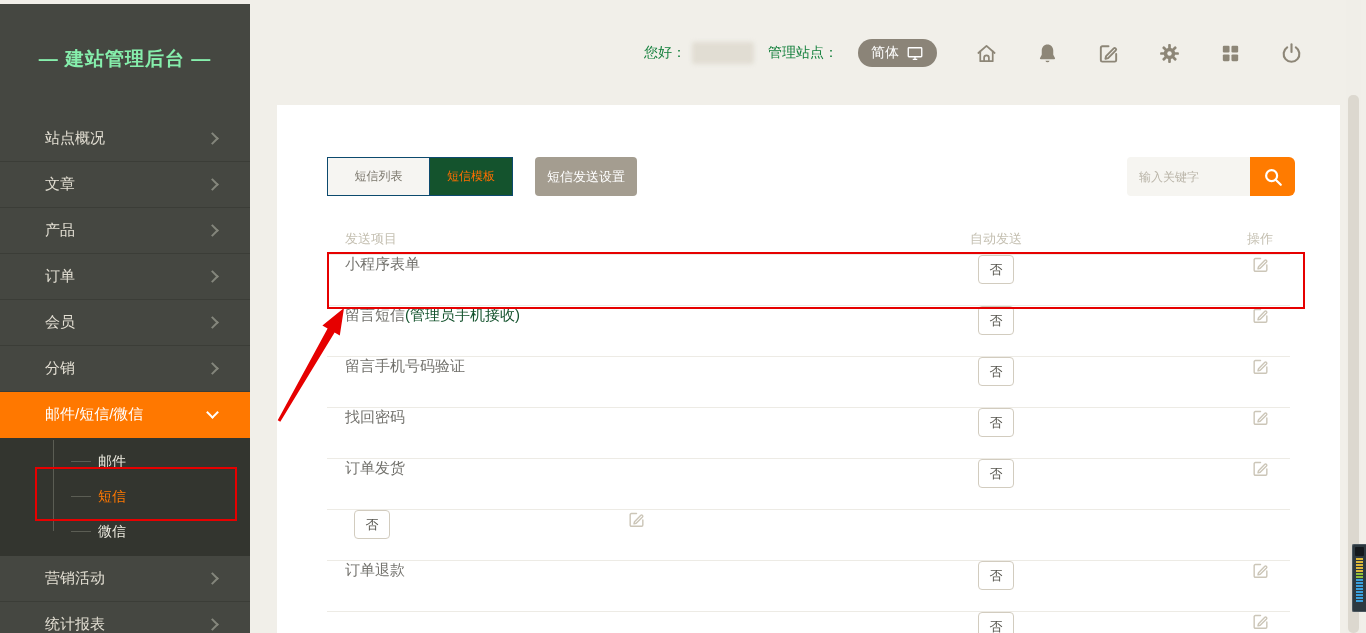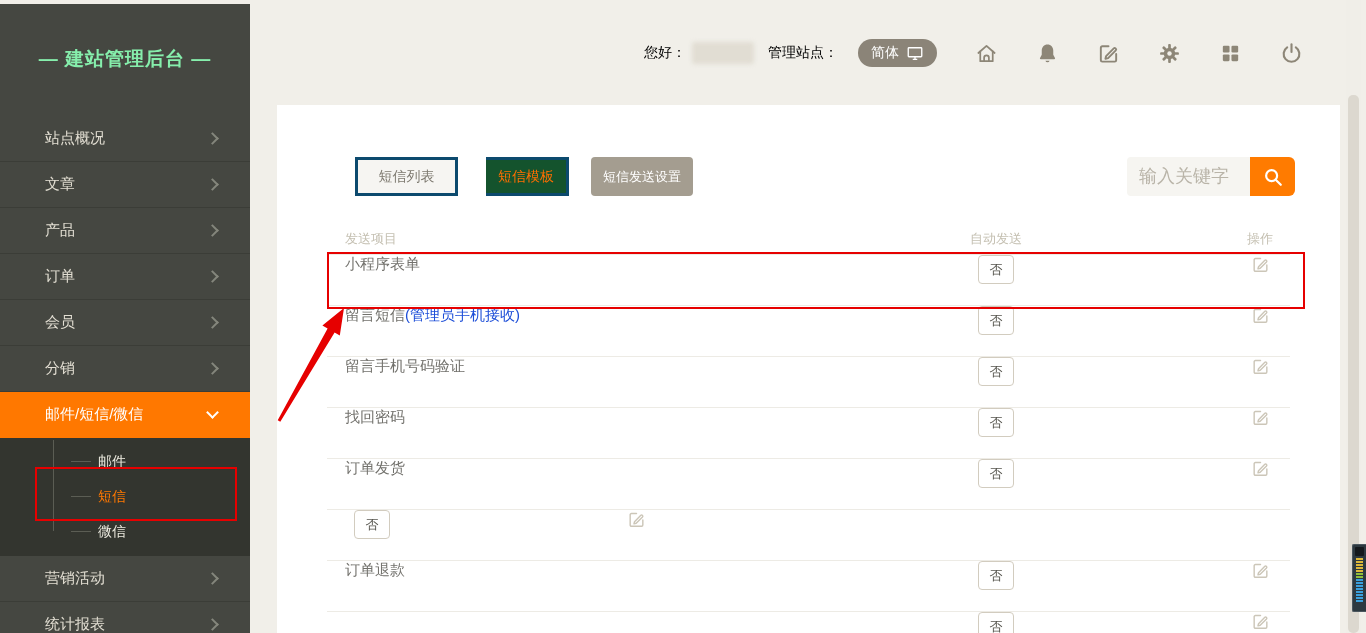--- a/index.html
+++ b/index.html
@@ -21,54 +21,54 @@
   .submenu { background:#33352f; padding:6px 18px 7px; position:relative; }
   .submenu::before { content:""; position:absolute; left:53px; top:2px; height:91px; width:1px; background:#5b5d54; }
   .subitem { height:35px; line-height:35px; padding-left:80px; font-size:14px; color:#eceadf;
              position:relative; cursor:pointer; }
   .subitem::before { content:""; position:absolute; left:53px; top:17px; width:20px; height:1px; background:#5b5d54; }
   .subitem.active { color:#ff7800; }
 
   
   .topbar { position:absolute; left:250px; top:0; right:0; height:105px; }
   .topbar-inner { position:absolute; top:32px; right:63px; height:42px; display:flex; align-items:center; }
-  .greet, .sitelabel { color:#000000; font-size:14px; }
+  .greet, .sitelabel { color:#15803d; font-size:14px; }
   .blob { width:62px; height:22px; background:#e1ddd3; border-radius:3px; filter:blur(2px);
           margin:0 14px 0 6px; }
   .sitelabel { margin-right:20px; }
   .pill { background:#8b8478; color:#fff; height:28px; border-radius:15px; padding:0 13px;
           display:flex; align-items:center; gap:7px; font-size:14px; cursor:pointer; }
   .hicon { width:24px; height:24px; margin-left:37px; color:#8d8677; cursor:pointer;
            display:flex; align-items:center; justify-content:center; }
   .hicon svg { width:23px; height:23px; }
 
   
   .card { position:absolute; left:277px; top:105px; width:1063px; height:528px; background:#fff; }
   .tabsrow { position:absolute; left:50px; right:45px; top:52px; height:39px; display:flex; align-items:stretch; }
-  .tab { width:103px; display:flex; align-items:center; justify-content:center; font-size:14px;
-         cursor:pointer; border:3px solid #0c4a6e;margin-left:28px; }
+  .tab { width:103px; display:flex; align-items:center; justify-content:center; font-size:12px;
+         cursor:pointer; border:1px solid #0c4a6e; }
   .tab-1 { background:#f6f5f2; color:#7d796f; }
   .tab-2 { width:83px; background:#14532d; color:#ff6e00; border-left:none; }
   .btn-settings { margin-left:22px; width:102px; background:#a49d90; color:#fff; border:none;
                   border-radius:4px; font-size:13px; cursor:pointer;
                   font-family:"Liberation Sans","DejaVu Sans",sans-serif; }
   .spacer { flex:1; }
   .search-input { width:123px; height:39px; border:none; background:#f6f5f1; border-radius:4px 0 0 4px;
-                  padding:0 12px; font-size:18px; color:#6d6a61; outline:none;
+                  padding:0 12px; font-size:12px; color:#6d6a61; outline:none;
                   font-family:"Liberation Sans","DejaVu Sans",sans-serif; }
   .search-input::placeholder { color:#b9b4a8; }
   .search-btn { width:45px; height:39px; background:#ff7b00; border:none; border-radius:0 6px 6px 0;
                 cursor:pointer; display:flex; align-items:center; justify-content:center; }
 
   
   .table { position:absolute; left:50px; top:125px; width:963px; }
   .thead { display:flex; height:25px; font-size:13px; color:#c5c0b2; border-bottom:1px solid #edebe5; }
   .trow { display:flex; align-items:flex-start; height:51px; border-bottom:1px solid #edebe5; }
   .c-name { flex:1; padding-left:18px; font-size:15px; color:#72716c; }
-  .c-name .red { color:#1d4ed8; }
+  .c-name .red { color:#14532d; }
   .c-auto { width:90px; display:flex; justify-content:center; }
   .c-gap  { width:189px; }
   .c-act  { width:60px; display:flex; justify-content:center; }
   .thead .c-name { font-size:13px; color:#c5c0b2; }
   .btn-no { width:36px; height:29px; background:#fff; border:1px solid #d2ccbf; border-radius:4px;
             color:#57564f; font-size:13px; cursor:pointer;
             font-family:"Liberation Sans","DejaVu Sans",sans-serif; }
   .edit-ic { width:19px; height:19px; color:#ccc6b8; cursor:pointer; }
 
   

